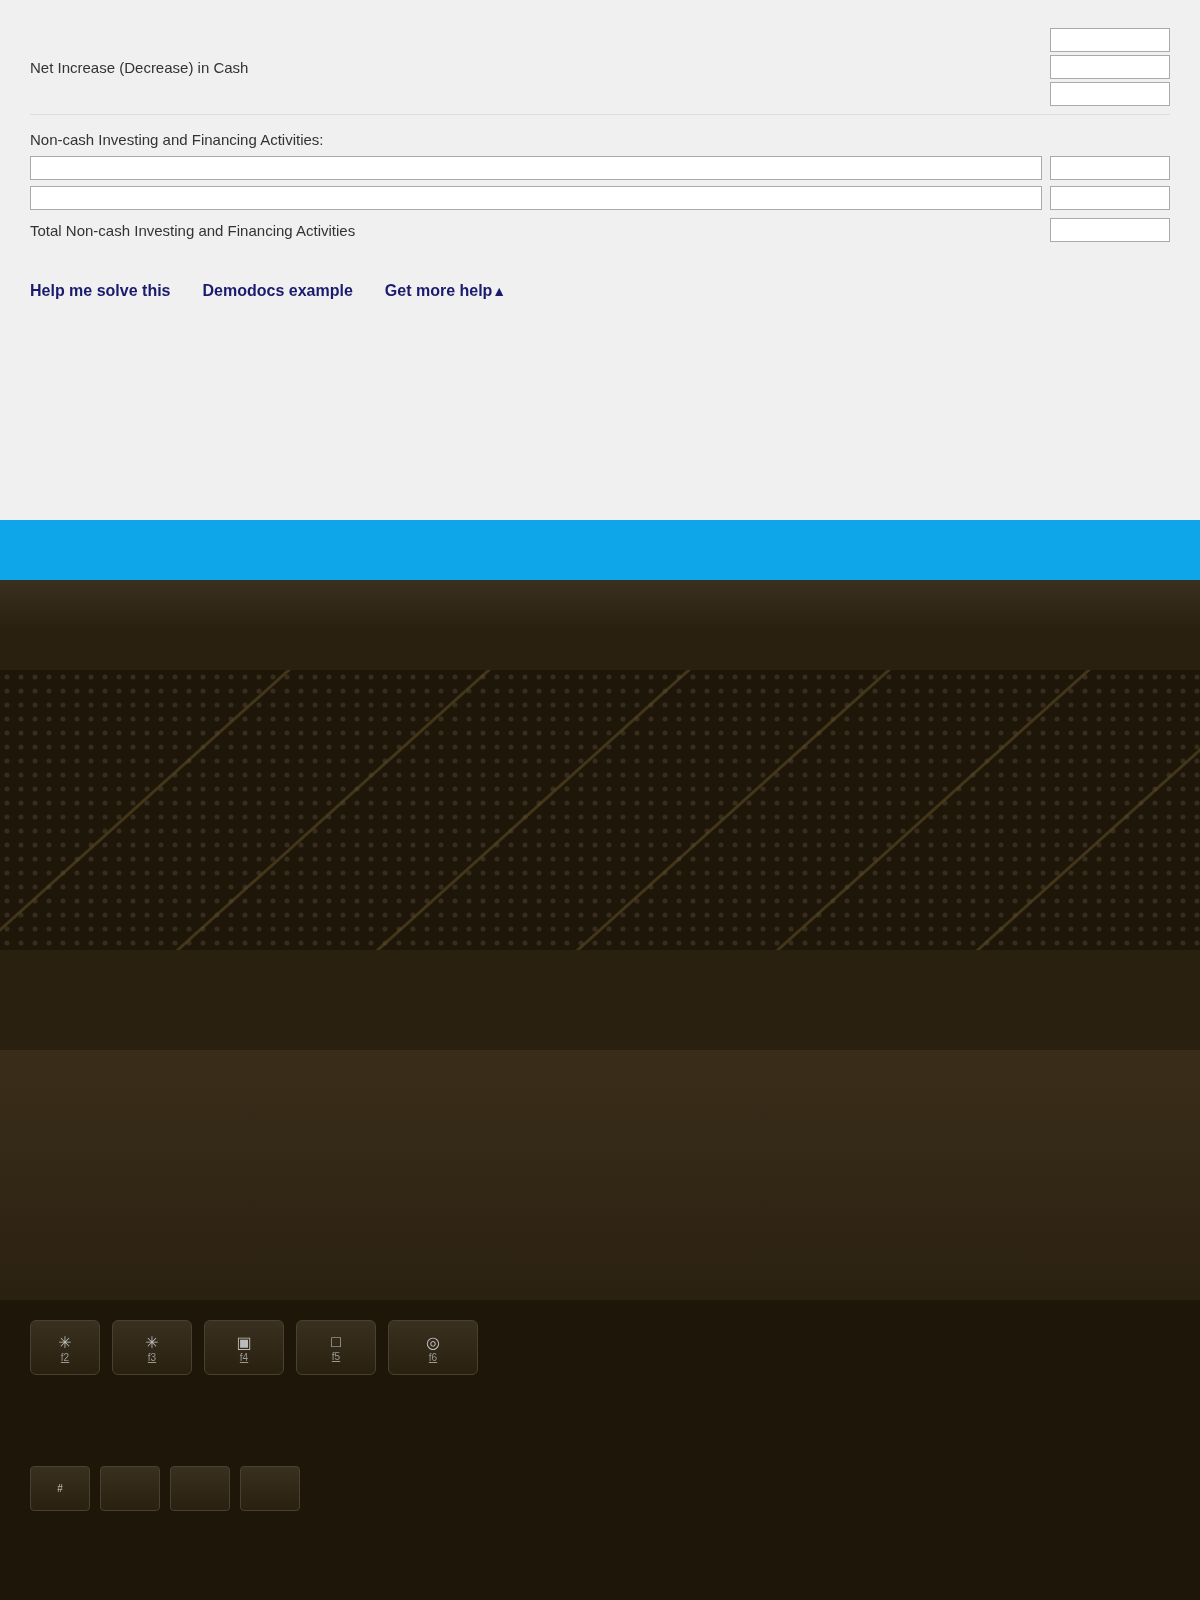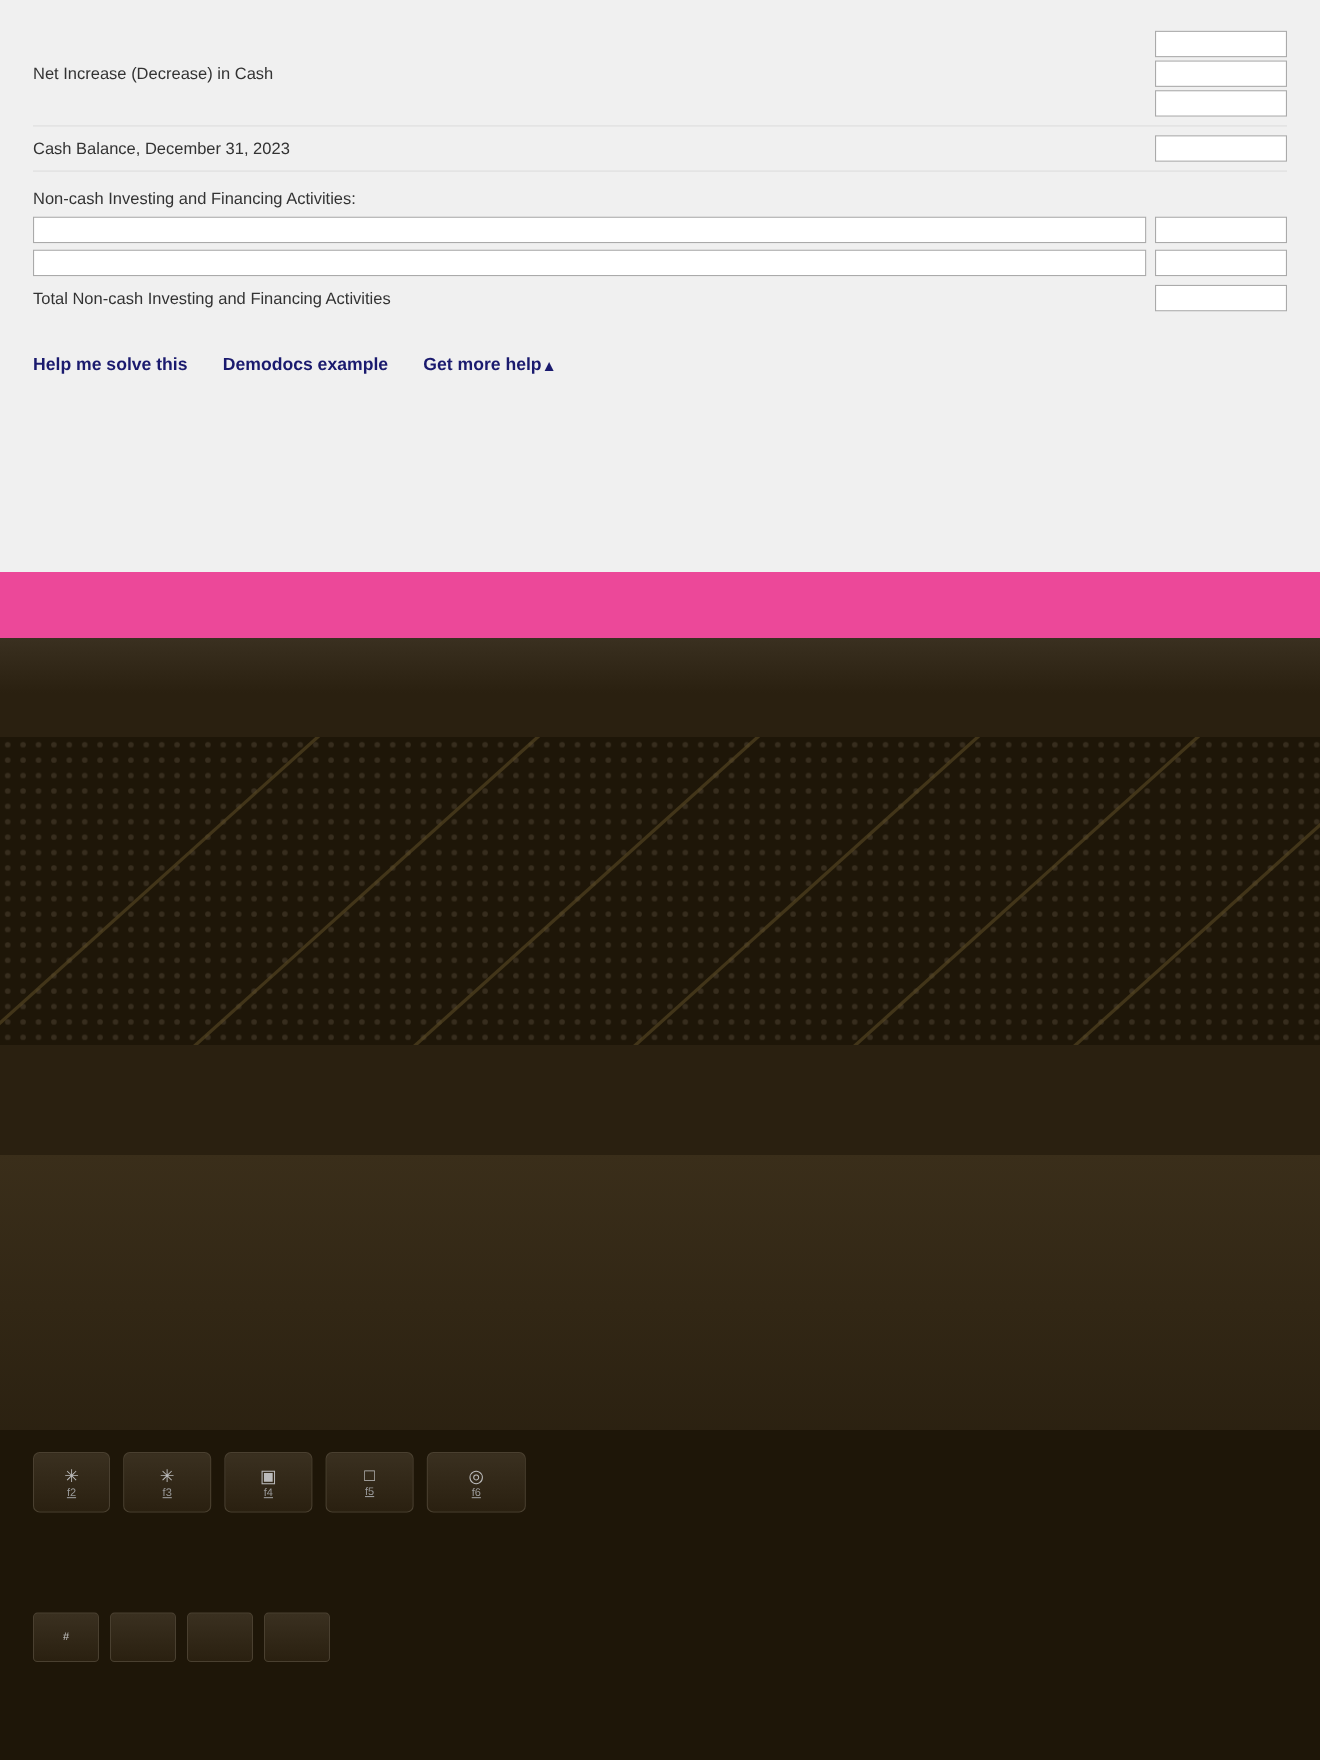--- a/index.html
+++ b/index.html
@@ -13,21 +13,21 @@
       position: relative;
     }
 
     
     .screen {
       position: absolute;
       top: 0;
       left: 0;
       width: 1200px;
       height: 580px;
-      background: #ec4899;
+      background: #0ea5e9;
     }
 
     
     .app-content {
       background: #f0f0f0;
       padding: 20px 30px 30px 30px;
       margin: 0;
       height: 520px;
     }
 
@@ -283,26 +283,20 @@
       <span class="row-label">Net Increase (Decrease) in Cash</span>
       <div class="row-value">
         <div style="display:flex; flex-direction:column; gap:3px;">
           <div class="input-box"></div>
           <div class="input-box"></div>
           <div class="input-box"></div>
         </div>
       </div>
     </div>
 
-    <div class="row-item">
-      <span class="row-label">Cash Balance, December 31, 2023</span>
-      <div class="row-value">
-        <div class="input-box"></div>
-      </div>
-    </div>
 
 
     <div class="non-cash-section">
       <div class="non-cash-label">Non-cash Investing and Financing Activities:</div>
 
       <div class="non-cash-inputs">
         <div class="text-input"></div>
         <div class="num-input"></div>
       </div>
 

